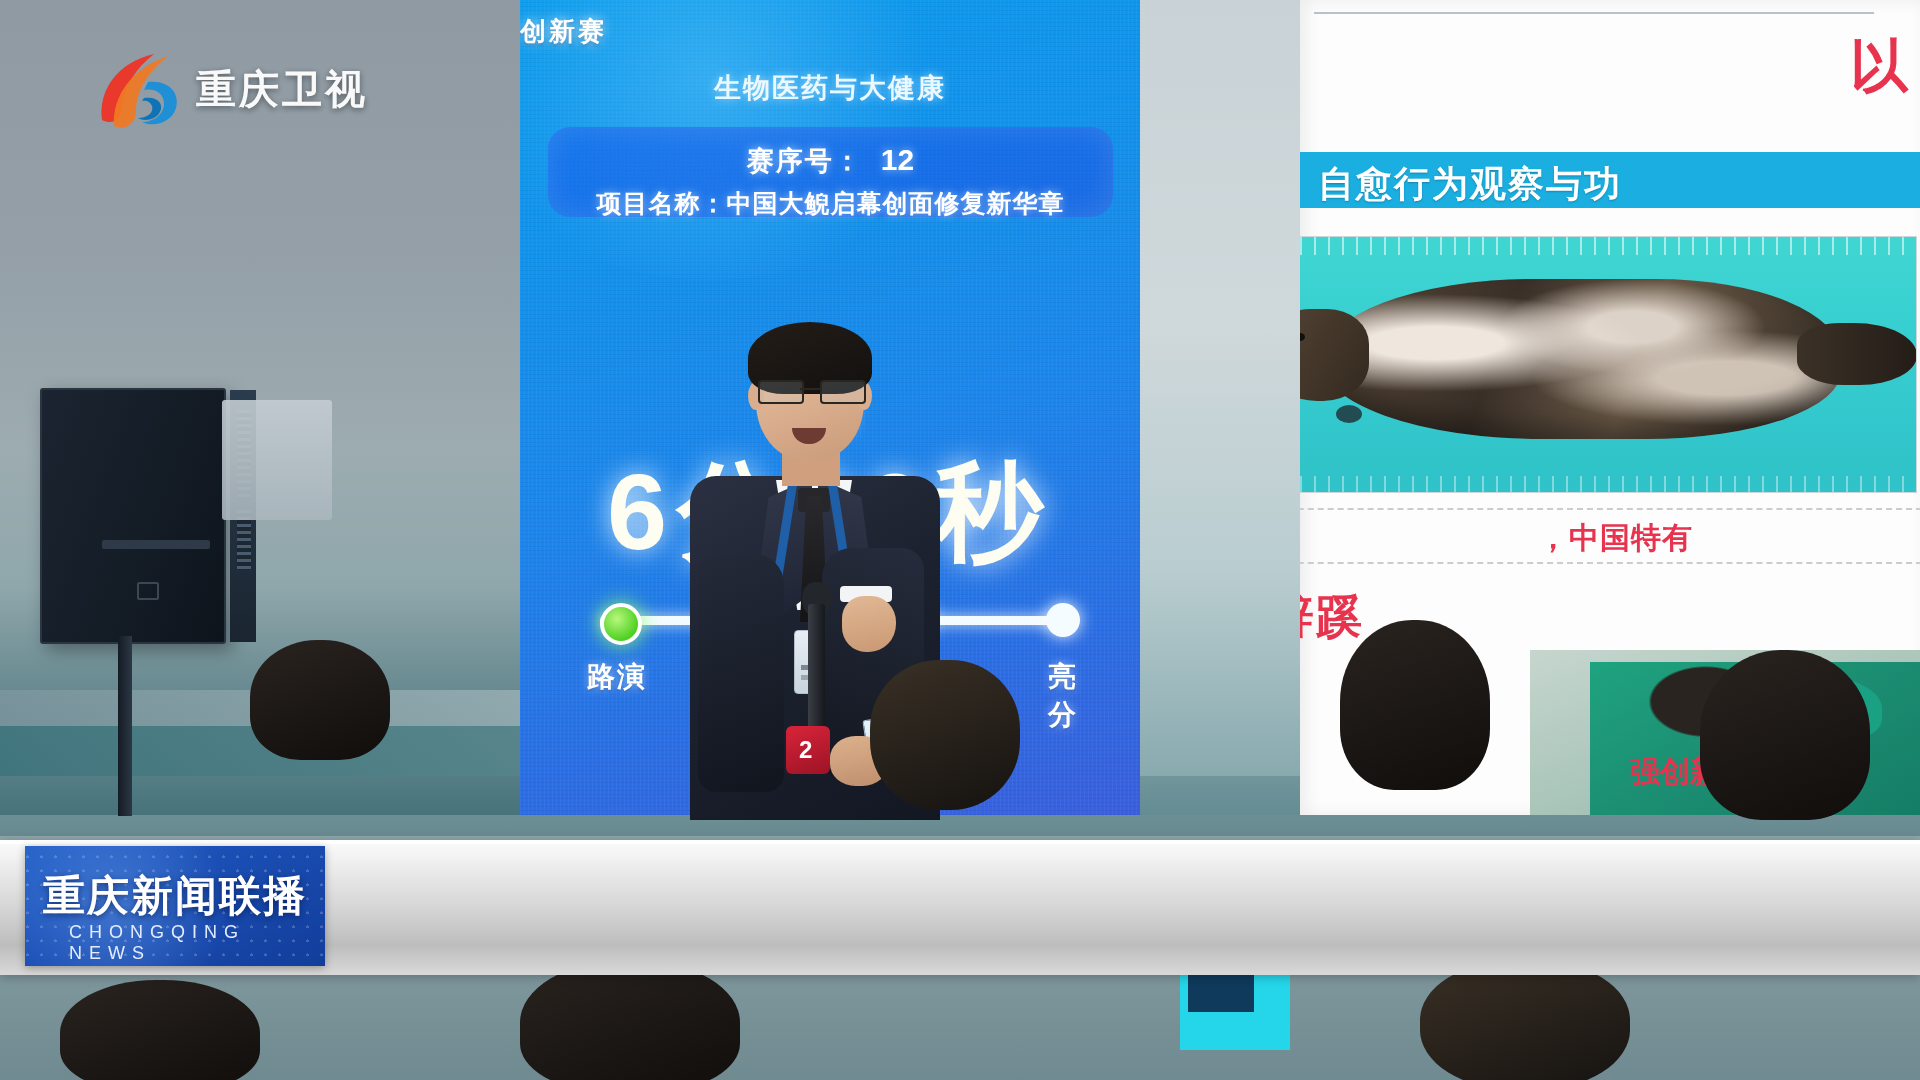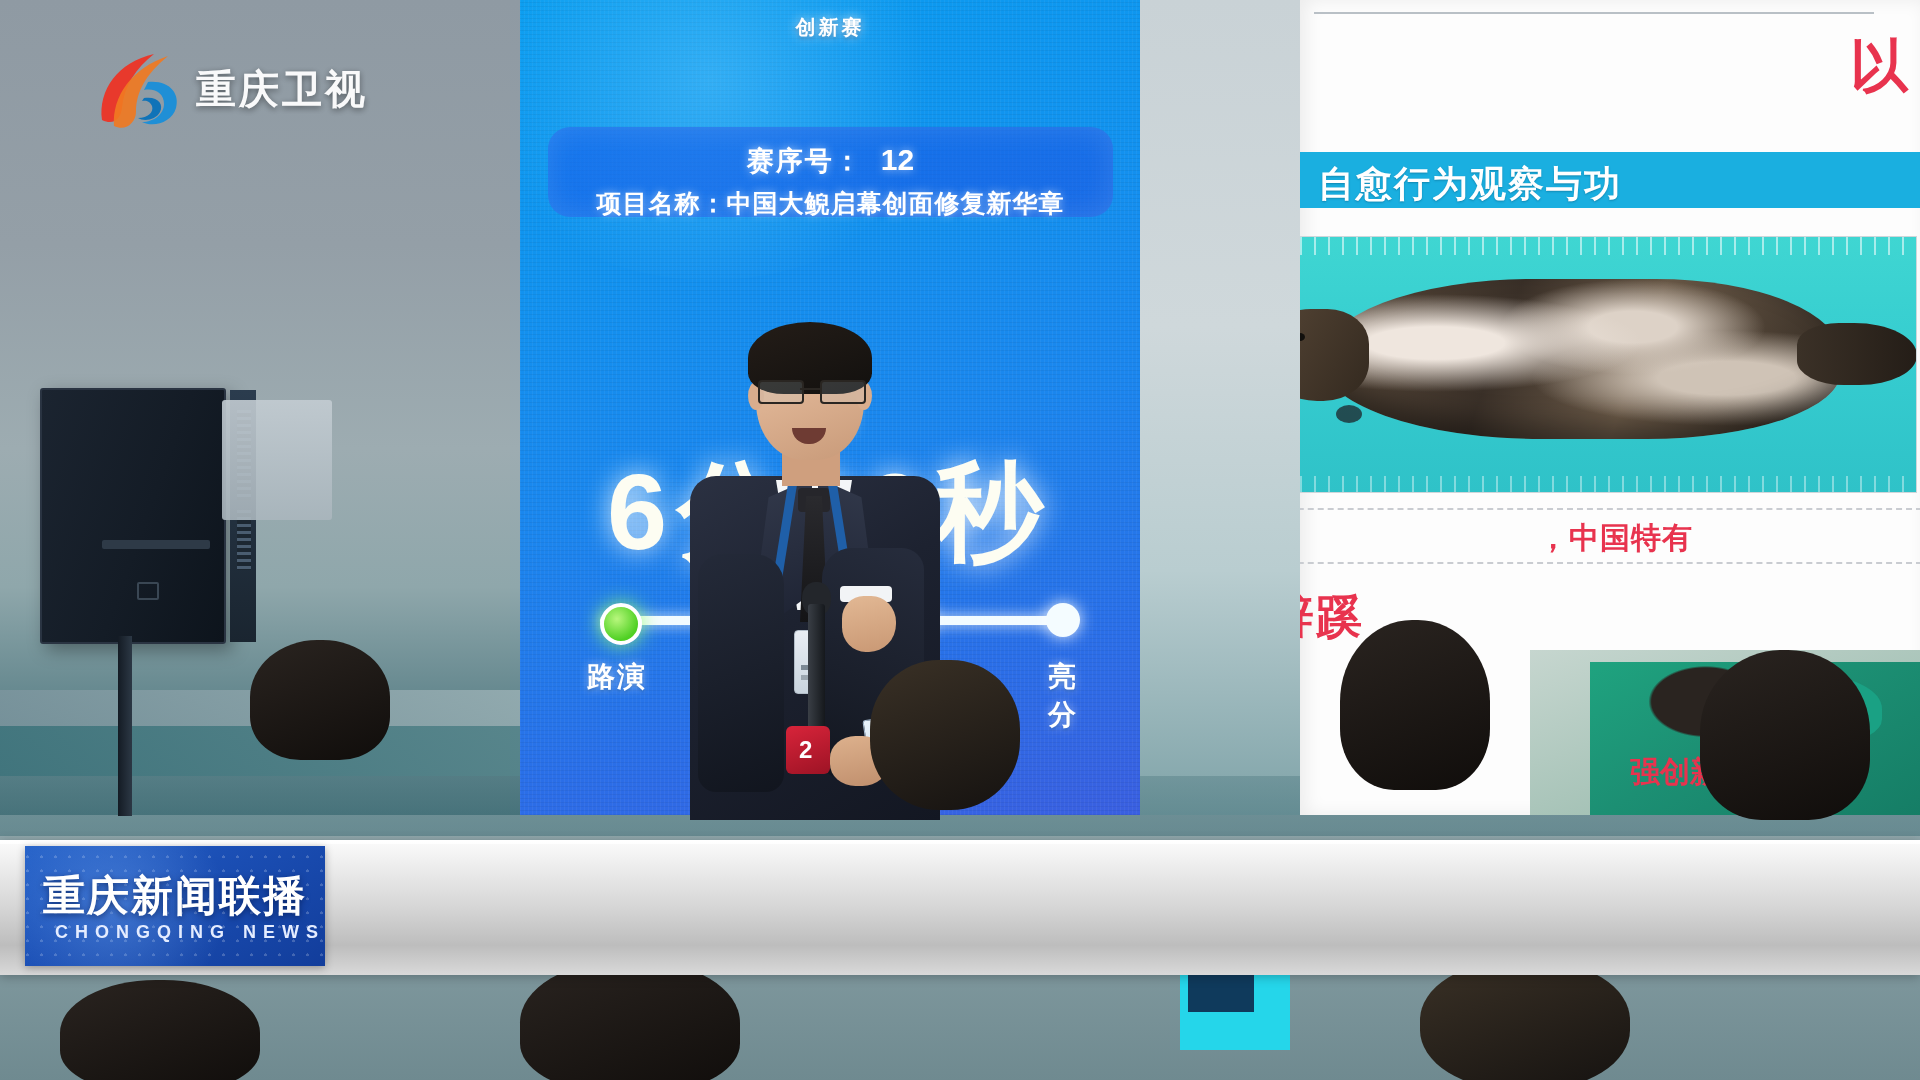--- a/index.html
+++ b/index.html
@@ -36,21 +36,21 @@
   
   .led{position:absolute;left:520px;top:0;width:620px;height:815px;
     background:
       repeating-linear-gradient(90deg,rgba(255,255,255,.045) 0 1px,transparent 1px 4px),
       repeating-linear-gradient(0deg,rgba(0,0,0,.05) 0 1px,transparent 1px 4px),
       linear-gradient(165deg,#0a9df0 0%,#1193ef 28%,#1b86ee 55%,#2a6fe8 80%,#3a5fe0 100%);
     overflow:hidden;}
   .led-glow{position:absolute;left:-60px;top:-120px;width:500px;height:400px;border-radius:50%;
     background:radial-gradient(circle,rgba(120,215,255,.35),rgba(120,215,255,0) 68%);}
 
-  .led-title{position:absolute;left:0;right:0;top:14px;text-align:center;color:#fff;font-size:20px;font-weight:bold;
+  .led-title{position:absolute;left:0;right:0;top:14px;color:#fff;font-size:26px;font-weight:bold;
     letter-spacing:3px;text-shadow:0 0 12px rgba(255,255,255,.75),0 2px 4px rgba(0,40,90,.45);}
   .led-sub{position:absolute;left:0;right:0;top:70px;text-align:center;color:#eaf8ff;font-size:27px;font-weight:bold;
     letter-spacing:2px;text-shadow:0 0 10px rgba(200,240,255,.7);}
 
   .info-card{position:absolute;left:28px;top:127px;width:565px;height:90px;border-radius:22px;
     background:linear-gradient(150deg,rgba(20,95,235,.62),rgba(30,80,225,.55));
     box-shadow:inset 0 0 30px rgba(255,255,255,.12);}
   .info-row1{position:absolute;left:0;right:0;top:16px;text-align:center;color:#fff;font-size:27px;font-weight:bold;letter-spacing:2px;
     text-shadow:0 0 10px rgba(255,255,255,.6);}
   .info-row1 .num{font-size:30px;margin-left:18px;letter-spacing:0;}
@@ -189,22 +189,22 @@
   .lower-shine{position:absolute;left:0;top:0;width:1920px;height:4px;background:rgba(255,255,255,.85);}
   .logobox{position:absolute;left:25px;top:846px;width:300px;height:120px;
     background:
       radial-gradient(circle at 18% 78%,rgba(255,255,255,.20) 0 1.4px,transparent 1.6px) 0 0/14px 14px,
       linear-gradient(150deg,#2763c9 0%,#1b4fb5 42%,#123d9b 100%);
     box-shadow:0 2px 8px rgba(0,0,0,.3);overflow:hidden;}
   .logobox .glow{position:absolute;left:-40px;top:-30px;width:260px;height:180px;border-radius:50%;
     background:radial-gradient(circle,rgba(130,185,255,.35),rgba(130,185,255,0) 70%);}
   .logobox .cn{position:absolute;left:0;right:0;top:22px;text-align:center;color:#ffffff;font-size:42px;font-weight:bold;
     letter-spacing:2px;text-shadow:0 2px 6px rgba(0,20,70,.6);}
-  .logobox .en{position:absolute;left:0;right:0;top:76px;text-align:right;color:#e4ecff;font-size:18px;font-weight:bold;
-    letter-spacing:7px;}
+  .logobox .en{position:absolute;left:0;right:0;top:76px;text-align:left;color:#e4ecff;font-size:18px;font-weight:normal;
+    letter-spacing:7px;padding-left:44px;}
   .headline{position:absolute;left:360px;top:868px;width:1520px;color:#1f5aa8;font-size:57px;font-weight:bold;
     letter-spacing:1px;white-space:nowrap;
     text-shadow:0 2px 0 rgba(255,255,255,.85),0 3px 5px rgba(0,0,0,.12);}
 </style>
 </head>
 <body>
 
 <div id="stage">
 
   <div class="room">
@@ -222,20 +222,21 @@
     <div class="speaker-slit"></div>
     <div class="speaker-badge"></div>
   </div>
   <div class="speaker-pole"></div>
   <div class="speaker-top"></div>
 
   <div class="led">
     <div class="led-glow"></div>
 
     <div class="led-title">创新赛</div>
+    <div class="led-sub">生物医药与大健康</div>
 
     <div class="info-card">
       <div class="info-row1">
         <span>赛序号：</span><span class="num">12</span>
       </div>
       <div class="info-row2">
         <span>项目名称：</span><span>中国大鲵启幕创面修复新华章</span>
       </div>
     </div>
 

